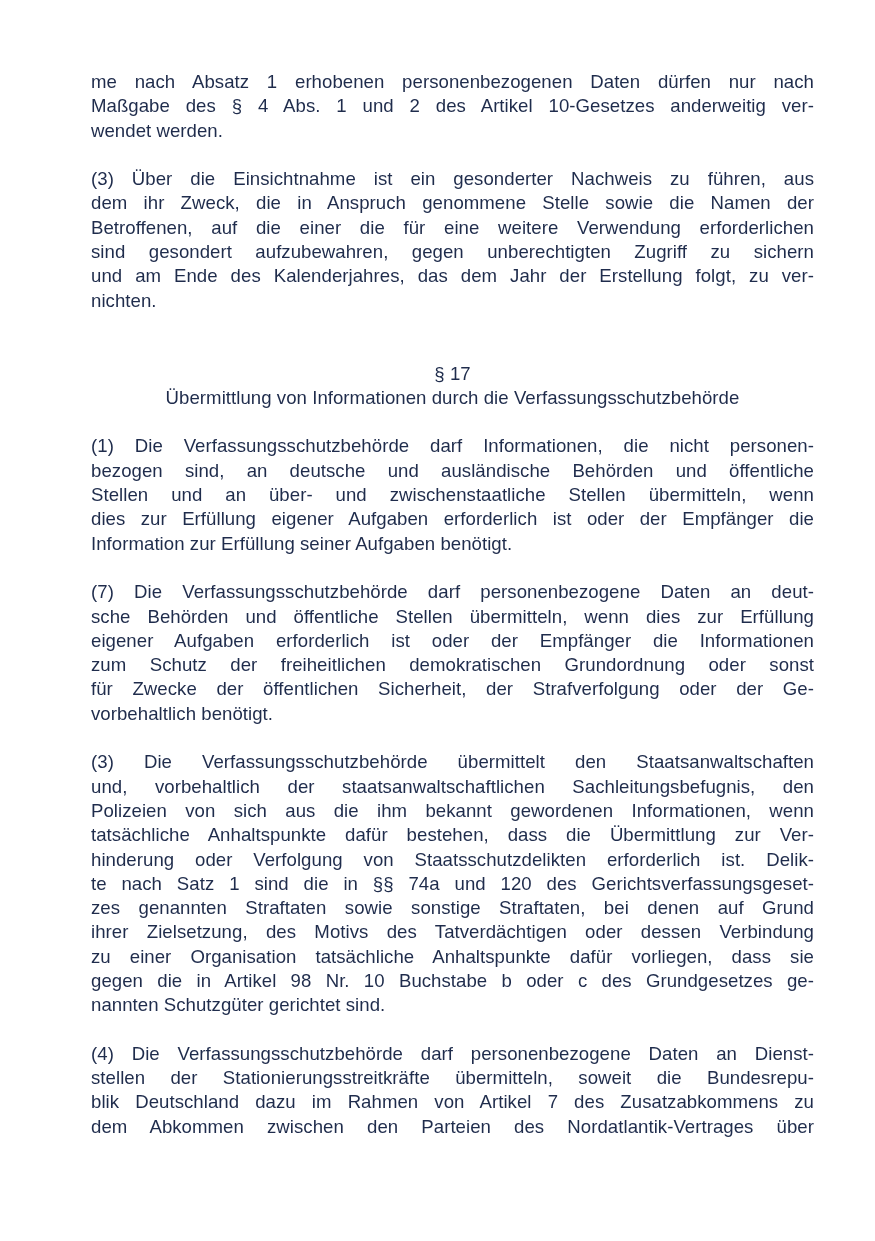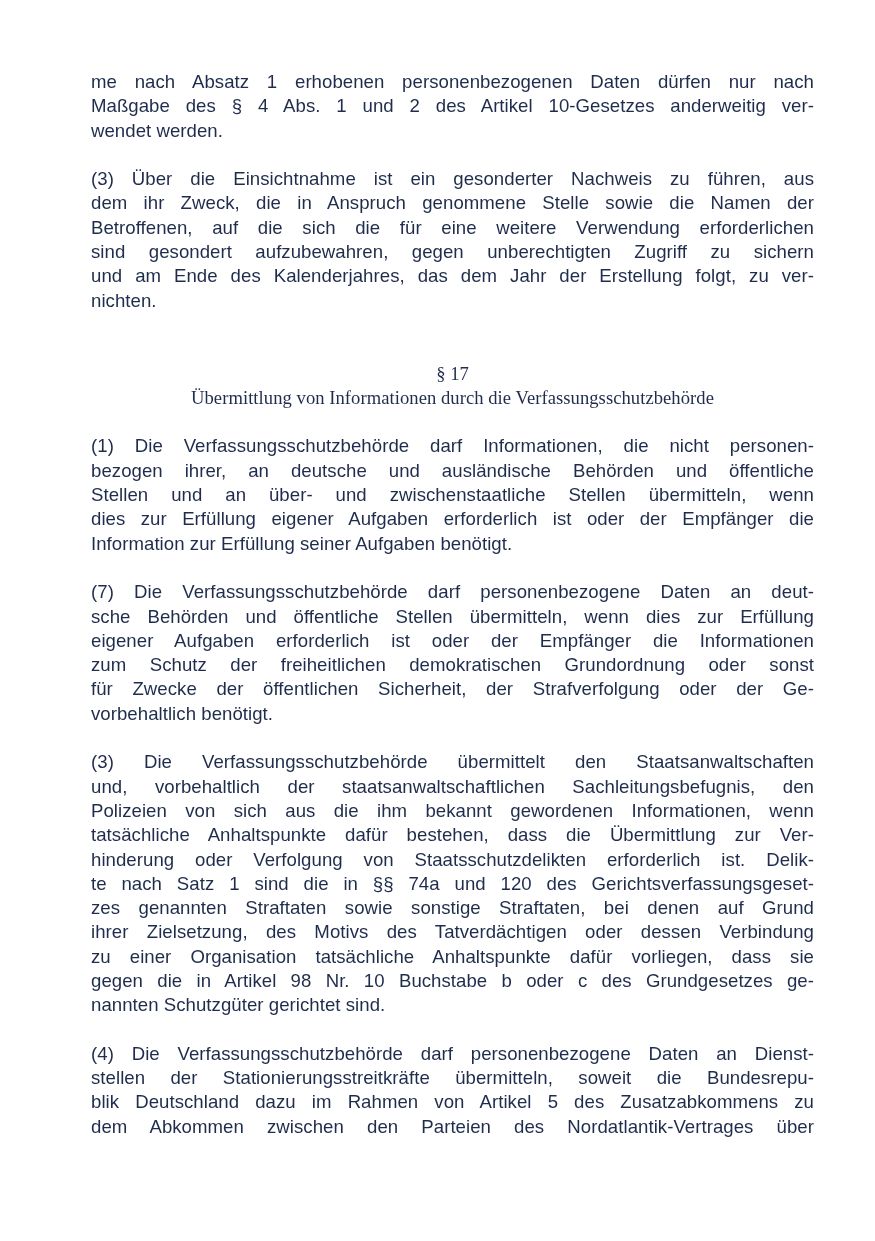--- a/index.html
+++ b/index.html
@@ -37,21 +37,20 @@
     .para {
       display: block;
     }
     .gap {
       height: 24.3px;
     }
     .heading {
       text-align: center;
       font-size: 18.6px;
       line-height: 24.3px;
-      font-family: Liberation Serif, serif;
     }
     .heading .line {
       text-align: center;
       text-align-last: center;
     }
     .page-number {
       position: absolute;
       right: 76px;
       top: 1242px;
       font-size: 18.6px;
@@ -68,39 +67,39 @@
     <span class="line">me nach Absatz 1 erhobenen personenbezogenen Daten dürfen nur nach</span>
     <span class="line">Maßgabe des § 4 Abs. 1 und 2 des Artikel 10-Gesetzes anderweitig ver-</span>
     <span class="line last">wendet werden.</span>
   </div>
 
   <div class="gap"></div>
 
   <div class="para">
     <span class="line">(3) Über die Einsichtnahme ist ein gesonderter Nachweis zu führen, aus</span>
     <span class="line">dem ihr Zweck, die in Anspruch genommene Stelle sowie die Namen der</span>
-    <span class="line">Betroffenen, auf die sich die für eine weitere Verwendung erforderlichen</span>
+    <span class="line">Betroffenen, auf die einer die für eine weitere Verwendung erforderlichen</span>
     <span class="line">sind gesondert aufzubewahren, gegen unberechtigten Zugriff zu sichern</span>
     <span class="line">und am Ende des Kalenderjahres, das dem Jahr der Erstellung folgt, zu ver-</span>
     <span class="line last">nichten.</span>
   </div>
 
   <div class="gap"></div>
   <div class="gap"></div>
 
   <div class="heading">
     <span class="line">§ 17</span>
     <span class="line">Übermittlung von Informationen durch die Verfassungsschutzbehörde</span>
   </div>
 
   <div class="gap"></div>
 
   <div class="para">
     <span class="line">(1) Die Verfassungsschutzbehörde darf Informationen, die nicht personen-</span>
-    <span class="line">bezogen ihrer, an deutsche und ausländische Behörden und öffentliche</span>
+    <span class="line">bezogen sind, an deutsche und ausländische Behörden und öffentliche</span>
     <span class="line">Stellen und an über- und zwischenstaatliche Stellen übermitteln, wenn</span>
     <span class="line">dies zur Erfüllung eigener Aufgaben erforderlich ist oder der Empfänger die</span>
     <span class="line last">Information zur Erfüllung seiner Aufgaben benötigt.</span>
   </div>
 
   <div class="gap"></div>
 
   <div class="para">
     <span class="line">(7) Die Verfassungsschutzbehörde darf personenbezogene Daten an deut-</span>
     <span class="line">sche Behörden und öffentliche Stellen übermitteln, wenn dies zur Erfüllung</span>
@@ -124,19 +123,19 @@
     <span class="line">zu einer Organisation tatsächliche Anhaltspunkte dafür vorliegen, dass sie</span>
     <span class="line">gegen die in Artikel 98 Nr. 10 Buchstabe b oder c des Grundgesetzes ge-</span>
     <span class="line last">nannten Schutzgüter gerichtet sind.</span>
   </div>
 
   <div class="gap"></div>
 
   <div class="para">
     <span class="line">(4) Die Verfassungsschutzbehörde darf personenbezogene Daten an Dienst-</span>
     <span class="line">stellen der Stationierungsstreitkräfte übermitteln, soweit die Bundesrepu-</span>
-    <span class="line">blik Deutschland dazu im Rahmen von Artikel 5 des Zusatzabkommens zu</span>
+    <span class="line">blik Deutschland dazu im Rahmen von Artikel 7 des Zusatzabkommens zu</span>
     <span class="line">dem Abkommen zwischen den Parteien des Nordatlantik-Vertrages über</span>
   </div>
 
 </div>
 
 <div class="page-number">113</div>
 
 </body></html>

